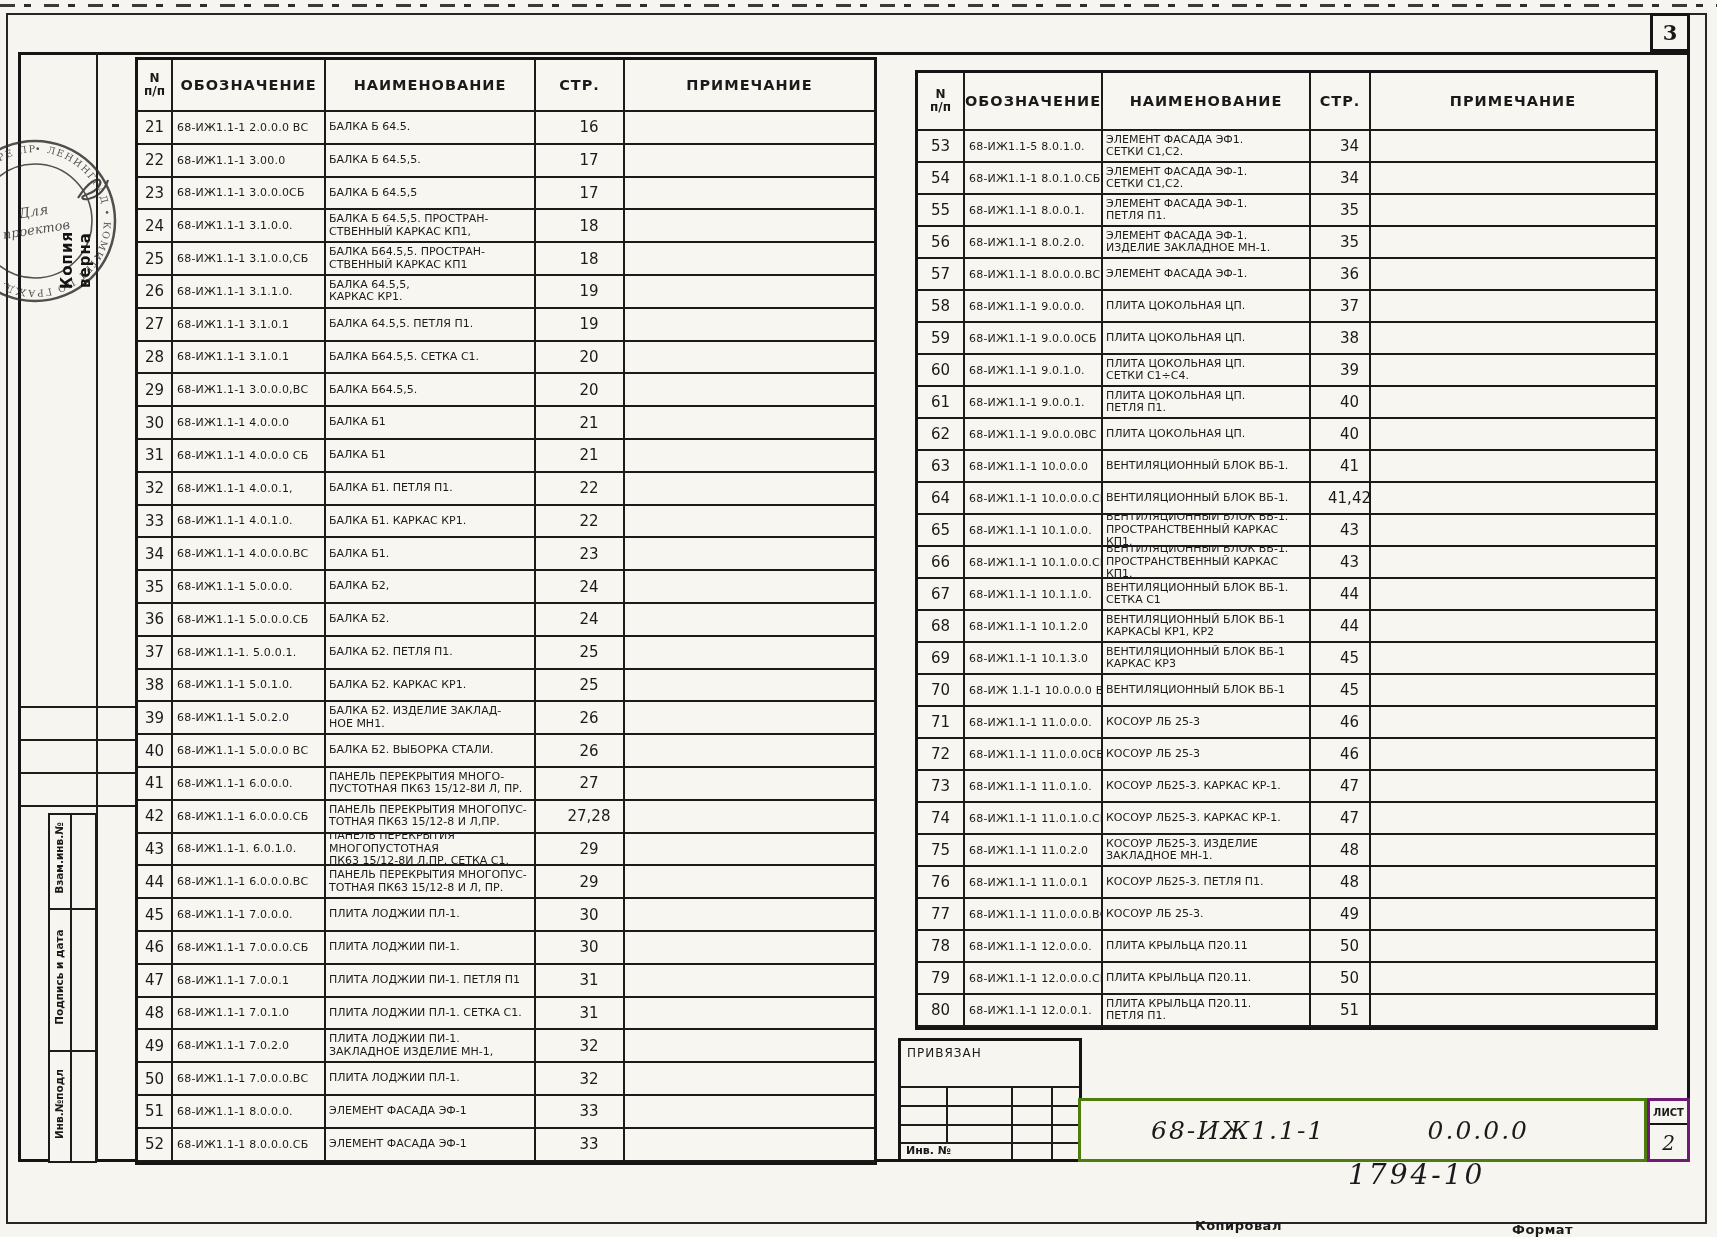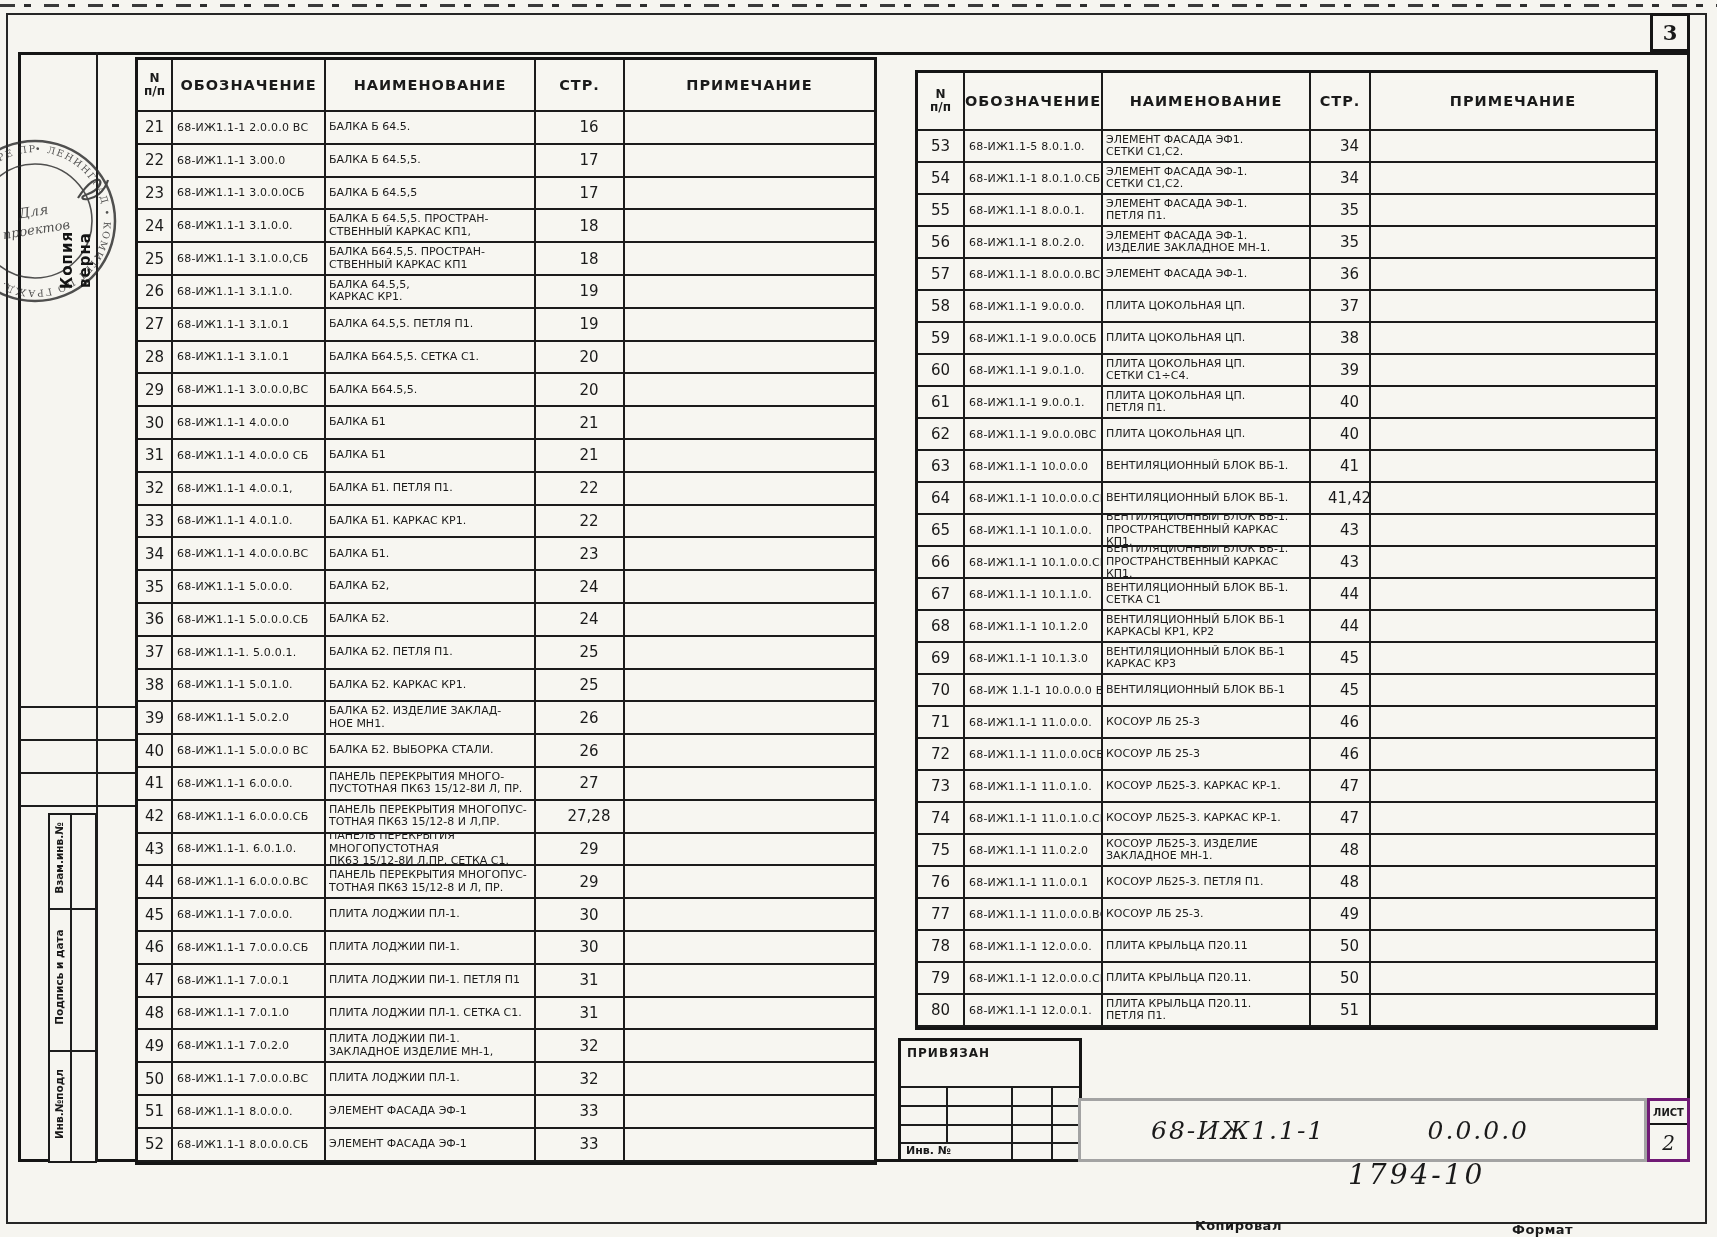--- a/index.html
+++ b/index.html
@@ -36,24 +36,24 @@
   .strip{position:absolute;left:48px;top:813px;width:49px;height:350px;border:2px solid #1b1b1b;box-sizing:border-box;background:#f6f5f0;}
   .vlabel{position:absolute;transform:rotate(-90deg);font-size:10.5px;font-weight:bold;white-space:nowrap;text-align:center;}
   
   .stamp{position:absolute;left:-50px;top:136px;width:170px;height:170px;opacity:.82;}
   .stamp-overlay{
     position:absolute;left:16px;top:242px;width:120px;text-align:center;
     transform:rotate(-90deg);font-weight:bold;font-size:15px;letter-spacing:1px;color:#141414;
   }
   
   .privy{position:absolute;left:898px;top:1038px;width:184px;height:124px;border:3px solid #151515;box-sizing:border-box;background:#f6f5f0;}
-  .privy .cap{position:absolute;left:6px;top:5px;font-size:12px;font-weight:bold;letter-spacing:1px;}
+  .privy .cap{position:absolute;left:6px;top:5px;font-size:12px;font-weight:normal;letter-spacing:1px;}
   .privy .inv{position:absolute;left:5px;top:103px;font-size:11px;font-weight:bold;}
   .titlebar{
-    position:absolute;left:1078px;top:1098px;width:569px;height:64px;border:3px solid #a3a3a3;box-sizing:border-box;
+    position:absolute;left:1078px;top:1098px;width:569px;height:64px;border:3px solid #4d7c0f;box-sizing:border-box;
     background:#f6f5f0;display:flex;align-items:center;
     font-family:"DejaVu Serif",serif;font-style:italic;font-size:25px;letter-spacing:2px;
   }
   .titlebar .doc-code{margin-left:70px;}
   .titlebar .doc-num{margin-left:auto;margin-right:115px;}
   .listbox{position:absolute;left:1647px;top:1098px;width:43px;height:64px;border:3px solid #701a75;box-sizing:border-box;background:#f6f5f0;}
   .listbox .lab{height:22px;border-bottom:2px solid #151515;display:flex;align-items:center;justify-content:center;font-size:10px;font-weight:bold;}
   .listbox .num{height:36px;display:flex;align-items:center;justify-content:center;font-family:"DejaVu Serif",serif;font-style:italic;font-size:20px;}
   .foot-label{position:absolute;font-size:13px;font-weight:bold;letter-spacing:.5px;margin-top:36px;}
   .hand-num{position:absolute;font-family:"DejaVu Serif",serif;font-style:italic;font-size:28px;letter-spacing:3px;}

